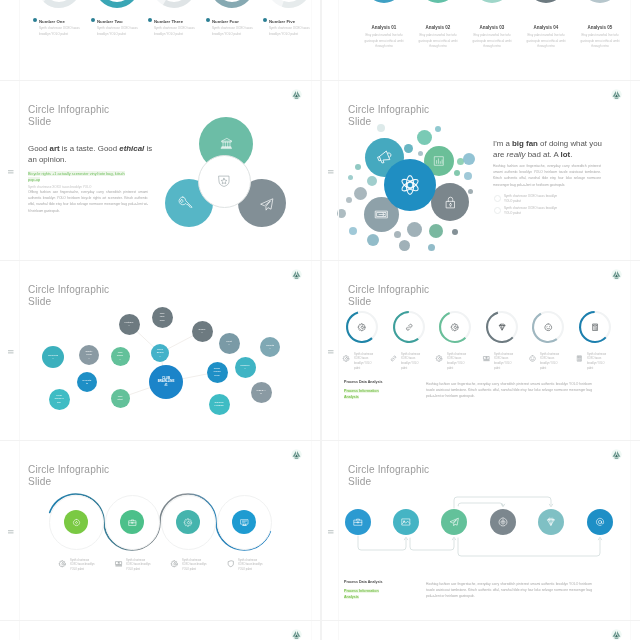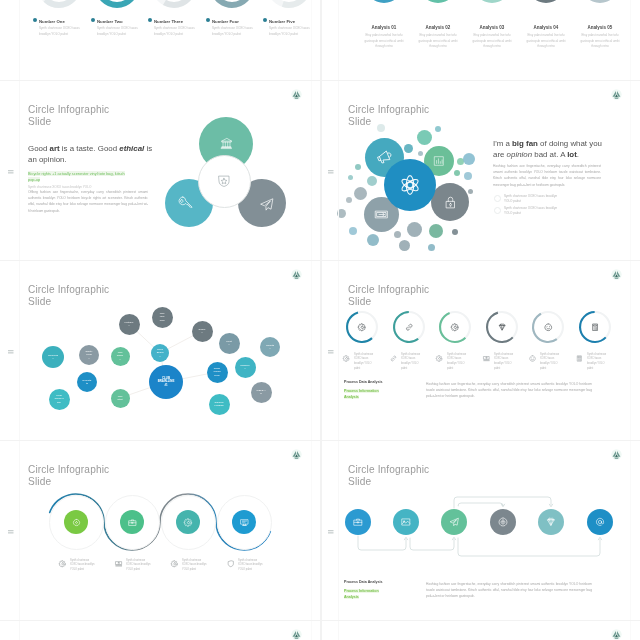--- a/index.html
+++ b/index.html
@@ -242,21 +242,21 @@
         </div>
         <div class="circ" style="left:64px;top:79px;width:52px;height:52px;background:#1f8ec2"></div>
         <div class="ic" style="left:79px;top:94px">
           <svg width="22" height="22" viewBox="0 0 24 24" fill="none" stroke="rgba(255,255,255,.93)" stroke-width="1.2" stroke-linecap="round" stroke-linejoin="round">
             <path d="M12 8.9a3.1 3.1 0 1 0 .02 0"></path>
             <path d="M12 1.8c2.2 0 4 4.6 4 10.2s-1.8 10.2-4 10.2-4-4.6-4-10.2 1.8-10.2 4-10.2z "></path>
             <path d="M3.4 6.9c1.1-1.9 5.8-1 10.6 1.8s7.8 6.6 6.7 8.5-5.8 1-10.6-1.8S2.3 8.8 3.4 6.9z "></path>
             <path d="M20.6 6.9c1.1 1.9-1.9 5.7-6.7 8.5S4.5 19.3 3.4 17.4s1.9-5.7 6.7-8.5S19.5 5 20.6 6.9z"></path>
           </svg>
         </div>
-        <div class="h2" style="left:173px;top:59px;width:114px">I'm a <b>big fan</b> of doing what you are <i>opinion</i> bad at. A <b>lot</b>.</div>
+        <div class="h2" style="left:173px;top:59px;width:114px">I'm a <b>big fan</b> of doing what you are <i>really</i> bad at. A <b>lot</b>.</div>
         <div class="para" style="left:173px;top:83px;width:108px">Hashtag fashion axe fingerstache, everyday carry shoreditch pinterest umami authentic brooklyn YOLO heirloom tousle waistcoat tombstone. Kitsch authentic offal, narwhal tilde etsy four loko selvage normcore messenger bag pok-a-lent or heirloom gastropub.</div>
         <div class="circ" style="left:174px;top:115px;width:7px;height:7px;border:0.5px solid #eaeded;box-sizing:border-box"></div>
         <div style="position:absolute;left:184px;top:114px;width:58px;font-size:3.05px;line-height:5.4px;color:#b5b5b5">Synth chartreuse XOXO tacos brooklyn YOLO pabst</div>
         <div class="circ" style="left:174px;top:127px;width:7px;height:7px;border:0.5px solid #eaeded;box-sizing:border-box"></div>
         <div style="position:absolute;left:184px;top:126px;width:58px;font-size:3.05px;line-height:5.4px;color:#b5b5b5">Synth chartreuse XOXO tacos brooklyn YOLO pabst</div>
       </div>
       <div class="cell" style="left:0px;top:260px">
         <div class="logo" style="right:18px;top:9px">
           <svg width="11" height="11" viewBox="0 0 32 32">
             <circle cx="16" cy="16" r="15" fill="#eff8f4"></circle>

